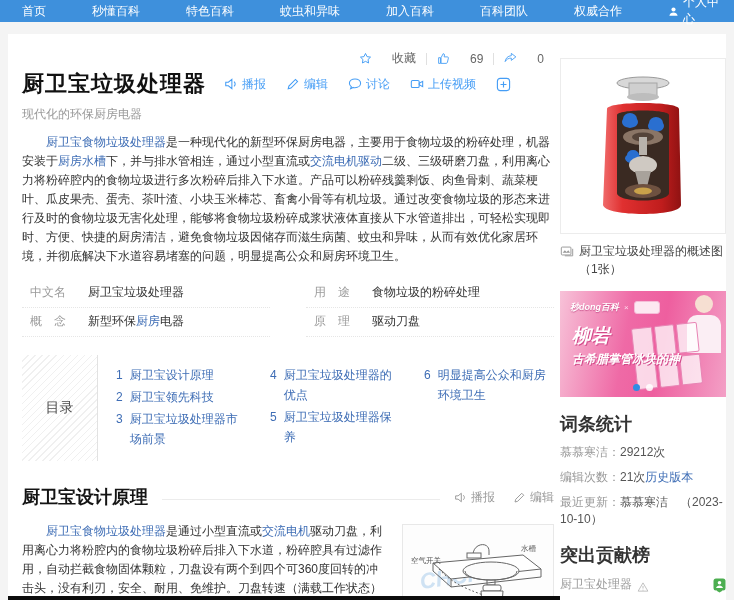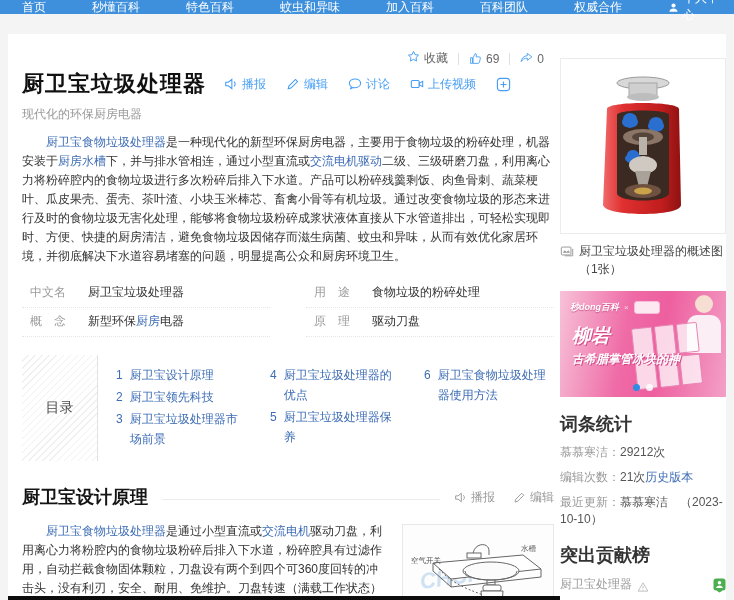--- a/index.html
+++ b/index.html
@@ -6,33 +6,33 @@
   html,body { width:734px; height:600px; }
   body {
     position:relative; overflow:hidden; background:#f4f4f4;
     font-family:"Liberation Sans","DejaVu Sans",sans-serif; font-size:12px; color:#333;
   }
   svg { display:block; }
   .ico { display:inline-block; vertical-align:-2px; }
 
   
   .nav {
-    position:absolute; top:0; left:0; right:0; height:14px; background:#3e90dc;
+    position:absolute; top:0; left:0; right:0; height:22px; background:#3e90dc;
     display:flex; align-items:center; padding:0 12px 0 22px; color:#fff;
   }
   .nav-item { margin-right:46px; cursor:pointer; white-space:nowrap; }
   .nav-user { margin-left:auto; display:flex; align-items:center; gap:4px; cursor:pointer; }
 
   
   .card { position:absolute; top:34px; left:8px; width:718px; bottom:0; background:#fff; }
 
   .main { position:absolute; left:14px; top:0; width:532px; }
 
   .stats-row { display:flex; justify-content:flex-end; align-items:center; margin-top:16px; color:#555; }
-  .stat-item { display:flex; gap:4px; padding:0 10px; color:#666; }
+  .stat-item { display:flex; align-items:center; gap:20px; padding:0 10px; color:#666; }
   .stat-item .ico { color:#459df5; }
   .stat-sep { width:1px; height:12px; background:#e0e0e0; }
 
   .title-row { display:flex; align-items:center; margin-top:2px; }
   .page-title { font-size:22px; font-weight:bold; color:#111; letter-spacing:1px; }
   .title-actions { display:flex; align-items:center; gap:20px; margin-left:18px; color:#459df5; }
   .t-action { display:flex; align-items:center; gap:4px; cursor:pointer; }
 
   .subtitle { margin-top:7px; color:#999; }
 
@@ -263,21 +263,21 @@
             <span>厨卫宝垃圾处理器的优点</span>
           </div>
           <div class="toc-item">
             <span class="num">5</span>
             <span>厨卫宝垃圾处理器保养</span>
           </div>
         </div>
         <div class="toc-col">
           <div class="toc-item">
             <span class="num">6</span>
-            <span>厨卫宝食物垃圾处理器使用方法</span>
+            <span>明显提高公众和厨房环境卫生</span>
           </div>
         </div>
       </div>
     </div>
 
     <div class="section">
       <div class="sec-head">
         <h2 class="sec-title">厨卫宝设计原理</h2>
         <div class="sec-line"></div>
         <div class="sec-actions">

